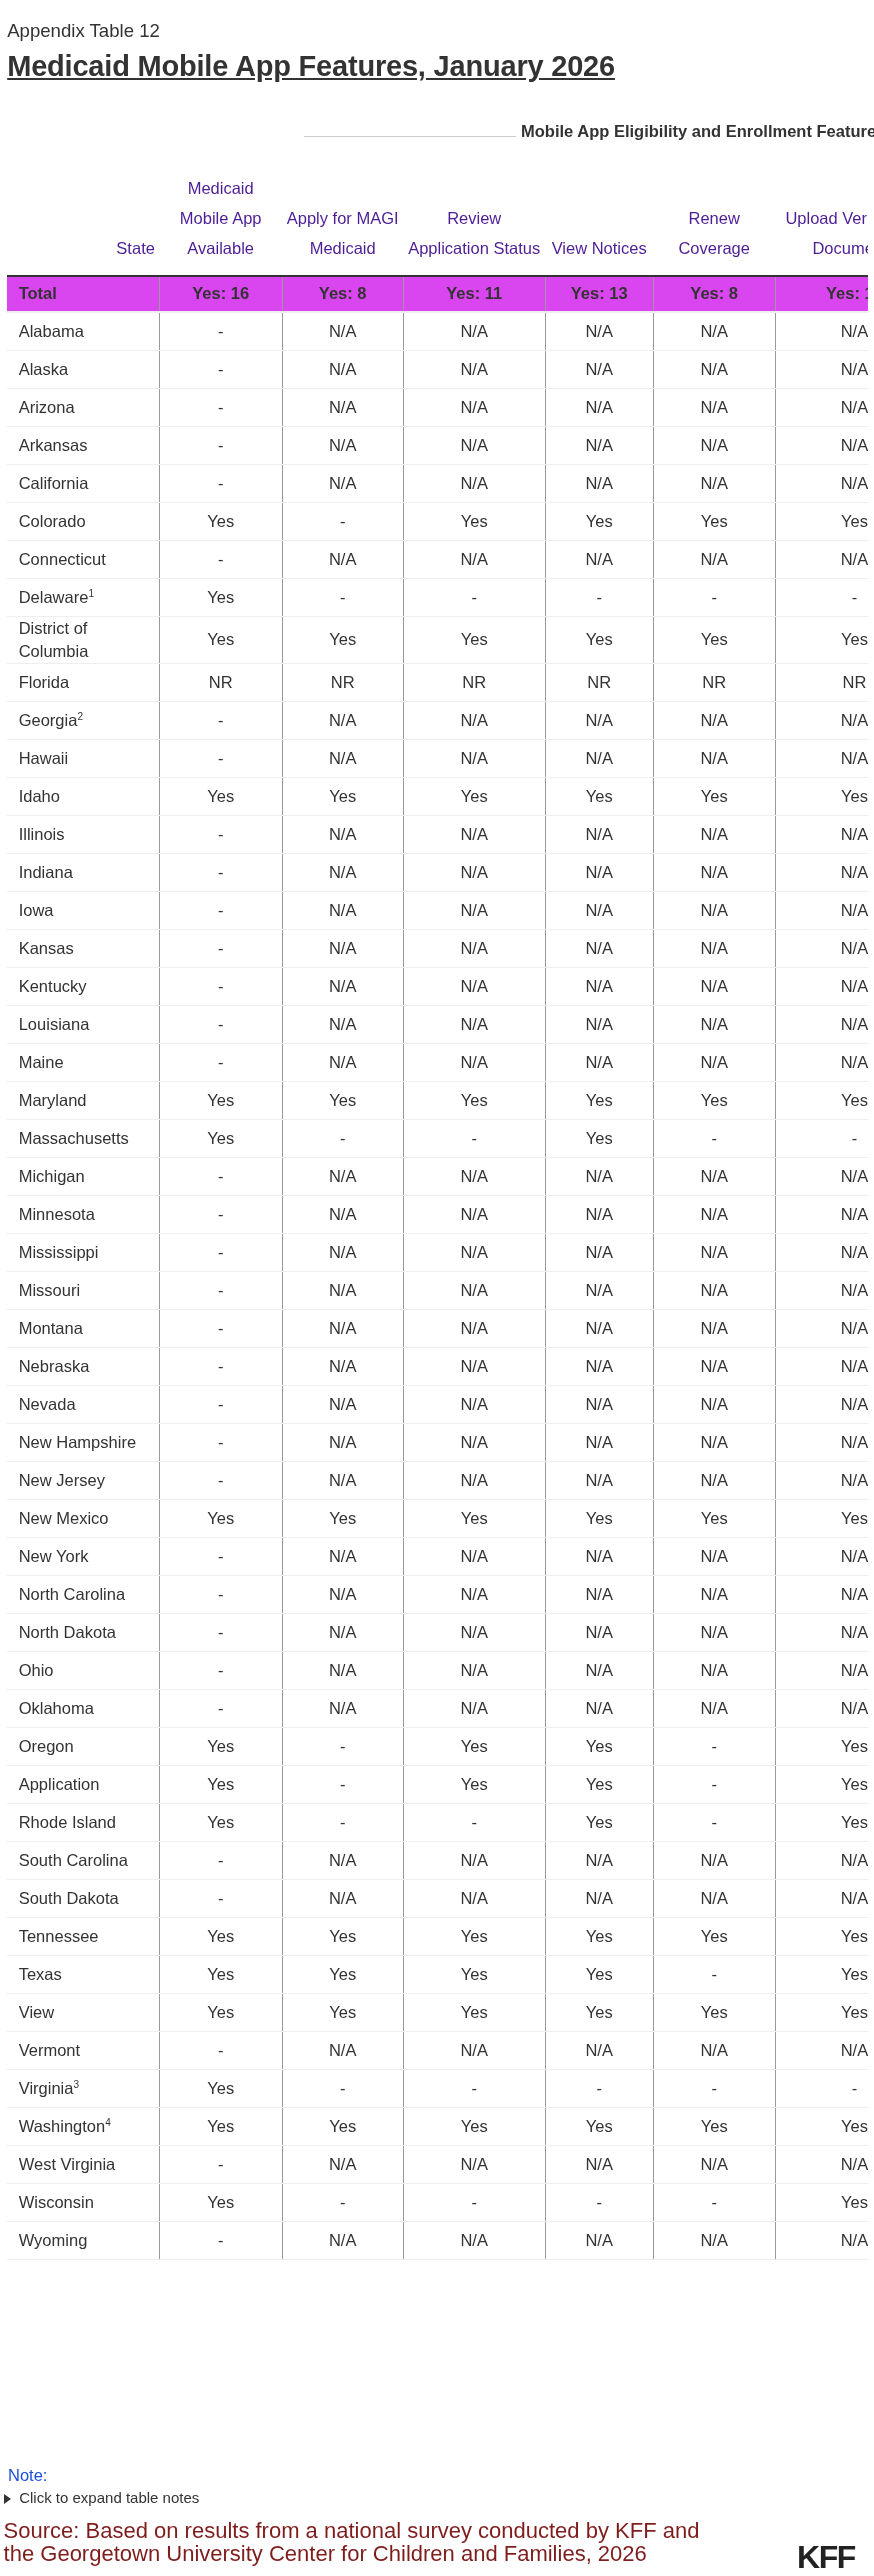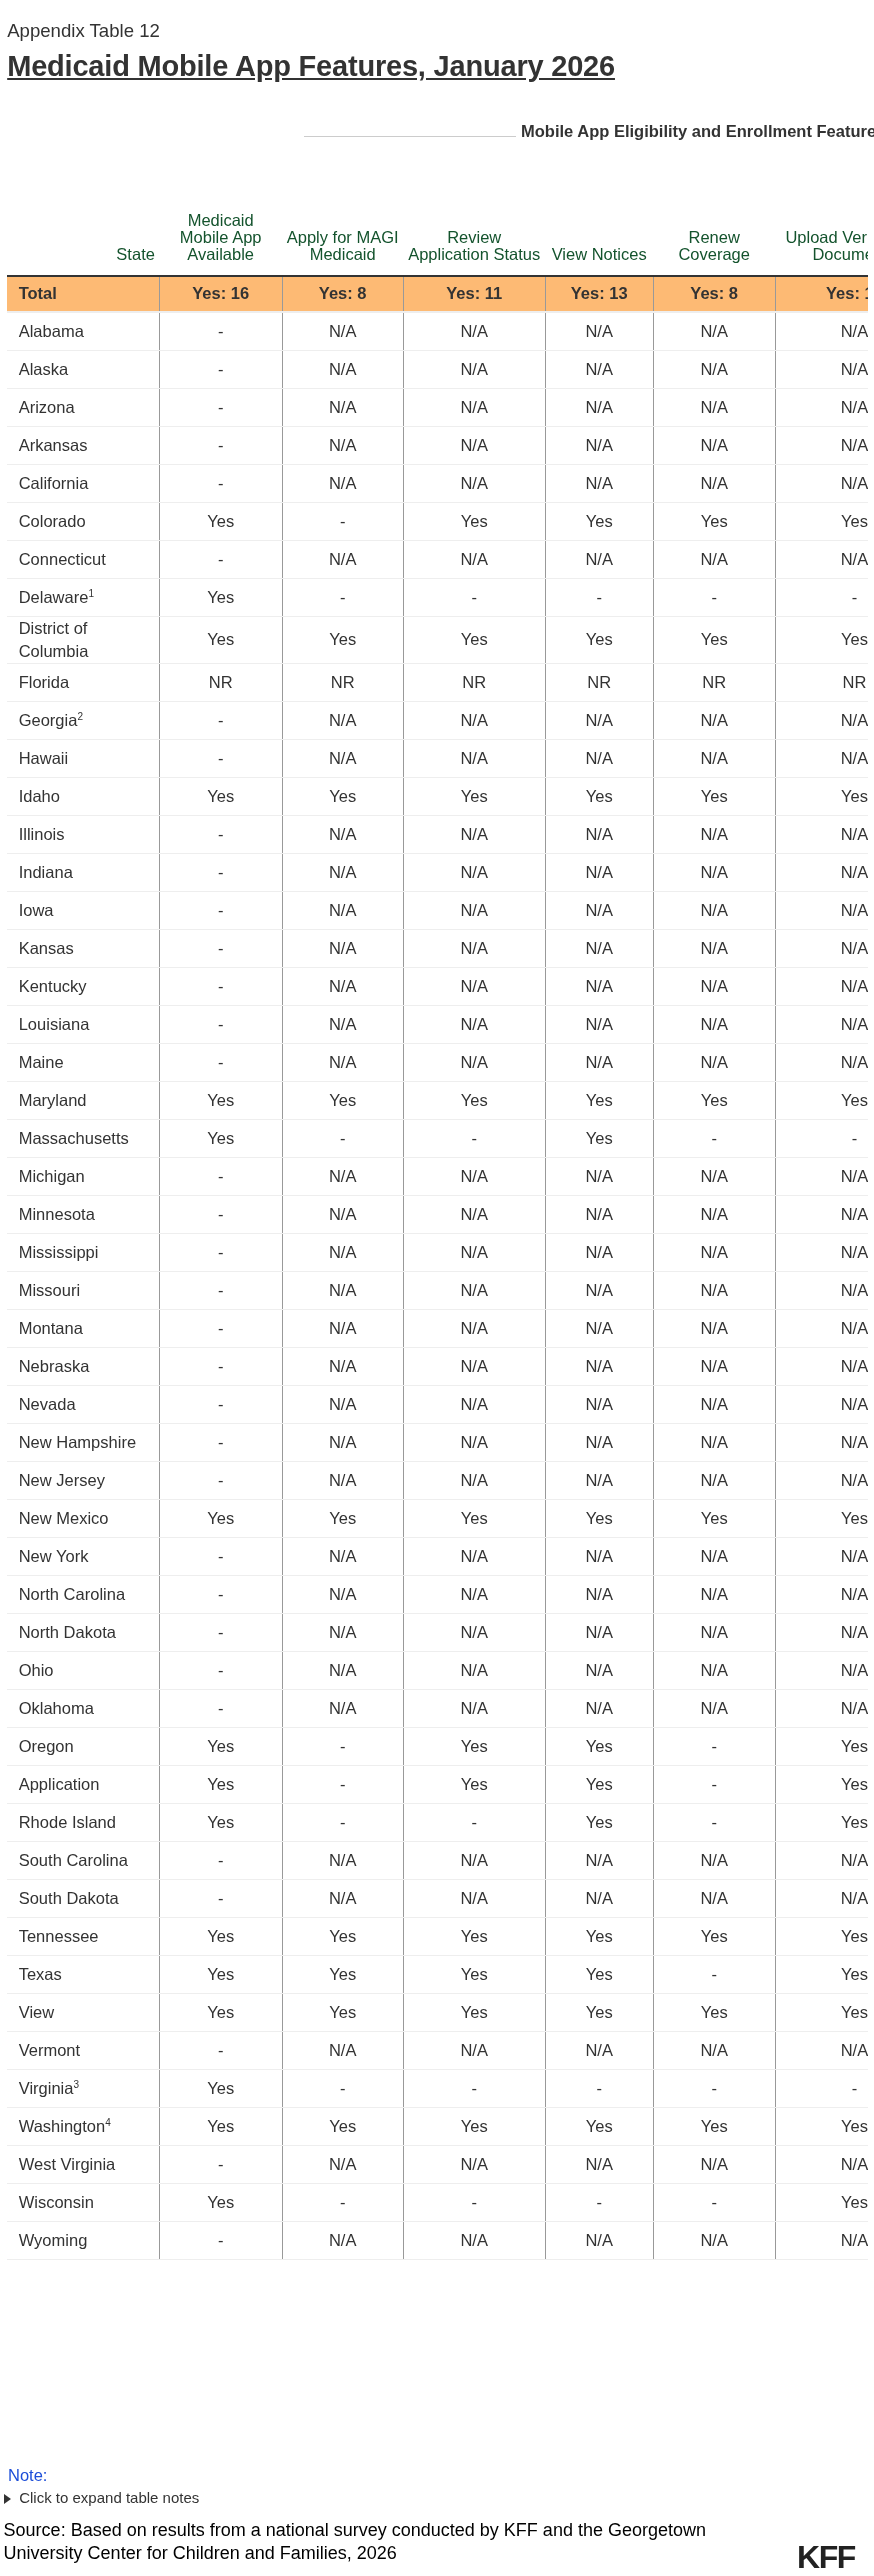--- a/index.html
+++ b/index.html
@@ -9,37 +9,37 @@
   }
   .kicker { position: absolute; left: 7.2px; top: 20px; font-size: 18.6px; color: #333; }
   .title { position: absolute; left: 7.2px; top: 50px; font-size: 29px; font-weight: bold; color: #333; letter-spacing: -0.2px; text-decoration: underline; }
   .group-rule { position: absolute; left: 304px; top: 136px; width: 212px; height: 1.4px; background: #cccccc; }
   .group-label { position: absolute; left: 521px; top: 122px; font-size: 16.5px; font-weight: bold; color: #333; white-space: nowrap; }
   .table-wrap { position: absolute; left: 7.2px; top: 158px; width: 861px; overflow: hidden; }
   table { border-collapse: collapse; table-layout: fixed; width: 925px; }
   col.c0 { width: 152px; } col.c1 { width: 123px; } col.c2 { width: 121px; }
   col.c3 { width: 142px; } col.c4 { width: 108px; } col.c5 { width: 122px; } col.c6 { width: 158px; }
   th {
-    font-size: 16.5px; font-weight: normal; color: #14532d; text-align: center; vertical-align: bottom;
-    padding: 0 4.3px 11.5px 4.3px; height: 105px; line-height: 17px;
+    font-size: 16.5px; font-weight: normal; color: #4c1d95; text-align: center; vertical-align: bottom;
+    padding: 0 4.3px 11.5px 4.3px; height: 105px; line-height: 30px;
     border-bottom: 2.2px solid #333;
   }
   th.state { text-align: right; padding-left: 11.5px; }
   td {
     font-size: 16.5px; color: #333; text-align: center; vertical-align: middle;
     height: 37px; padding: 0 4.3px; line-height: 23px;
     border-bottom: 1.4px solid #eeeeee; border-left: 0.7px solid #999999;
   }
   td.state { text-align: left; padding-left: 11.5px; border-left: none; }
-  tr.total td { background: #fdba74; font-weight: bold; height: 34px; border-bottom: 2.2px solid #eeeeee; }
+  tr.total td { background: #d946ef; font-weight: bold; height: 34px; border-bottom: 2.2px solid #eeeeee; }
   sup { font-size: 10px; line-height: 0; }
   .note-label { position: absolute; left: 8px; top: 2466px; font-size: 16.5px; color: #1d4ed8; }
   .notes-toggle { position: absolute; left: 3.6px; top: 2489px; font-size: 15px; color: #333; cursor: pointer; }
   .notes-toggle .tri { display: inline-block; width: 0; height: 0; border-top: 5.7px solid transparent; border-bottom: 5.7px solid transparent; border-left: 7.2px solid #333; margin-right: 8.6px; vertical-align: -0.7px; }
-  .source { position: absolute; left: 3.6px; top: 2519px; width: 717px; font-size: 18px; line-height: 23px; color: #000000; }
+  .source { position: absolute; left: 3.6px; top: 2519px; width: 717px; font-size: 22px; line-height: 23px; color: #7f1d1d; }
   .logo { position: absolute; left: 797px; top: 2539px; font-size: 32px; font-weight: bold; color: #222; letter-spacing: -1.4px; }
 </style>
 </head>
 <body>
 
 <div class="kicker">Appendix Table 12</div>
 <div class="title">Medicaid Mobile App Features, January 2026</div>
 <div class="group-rule"></div>
 <div class="group-label">Mobile App Eligibility and Enrollment Features</div>
 

